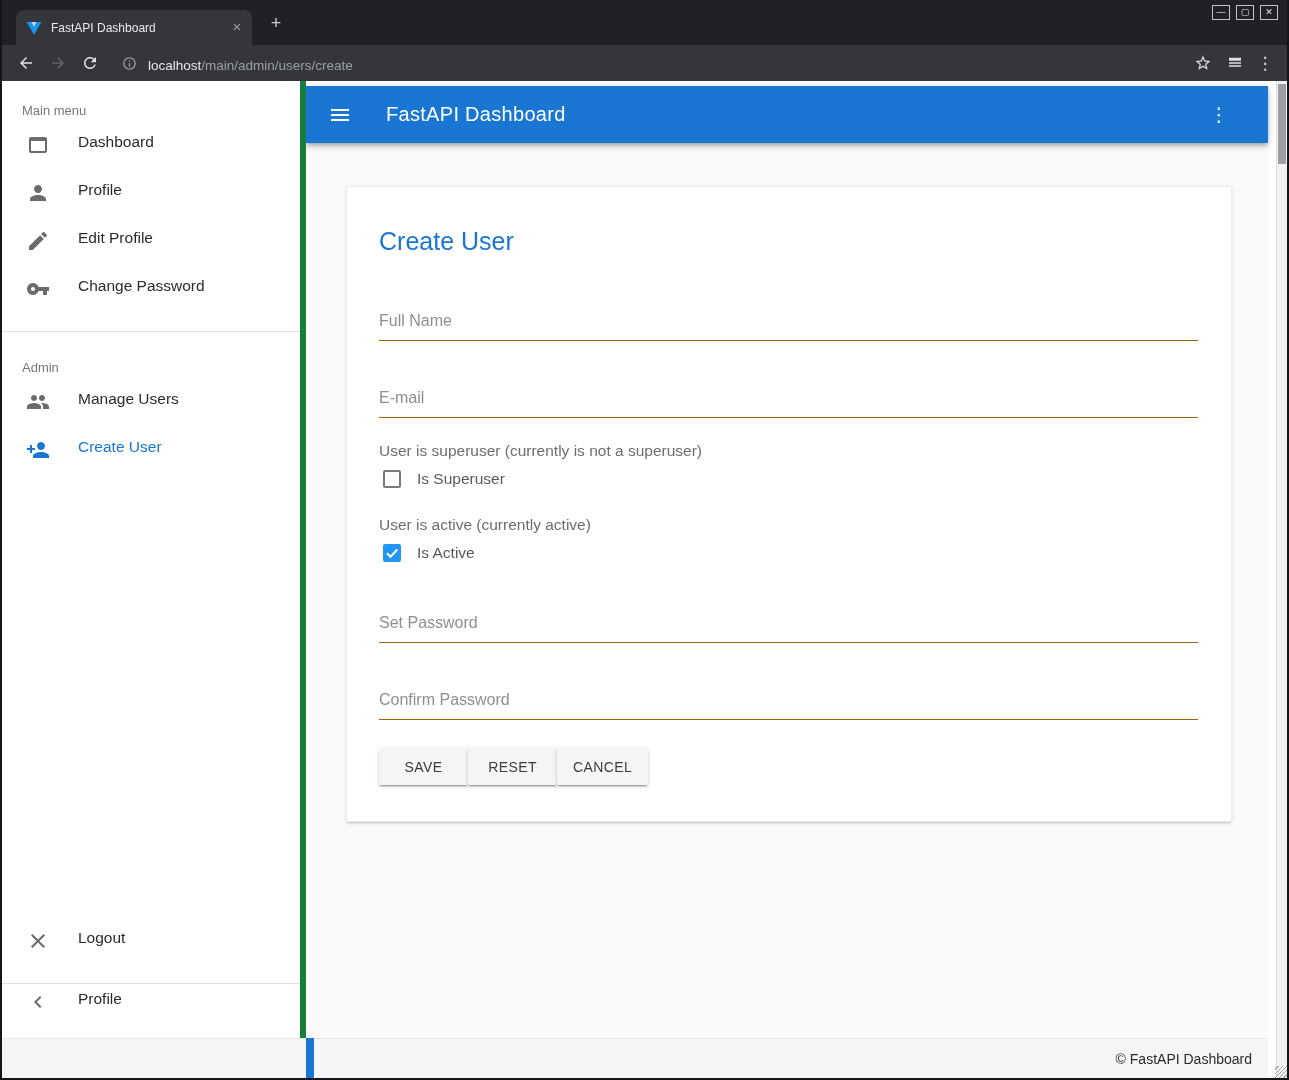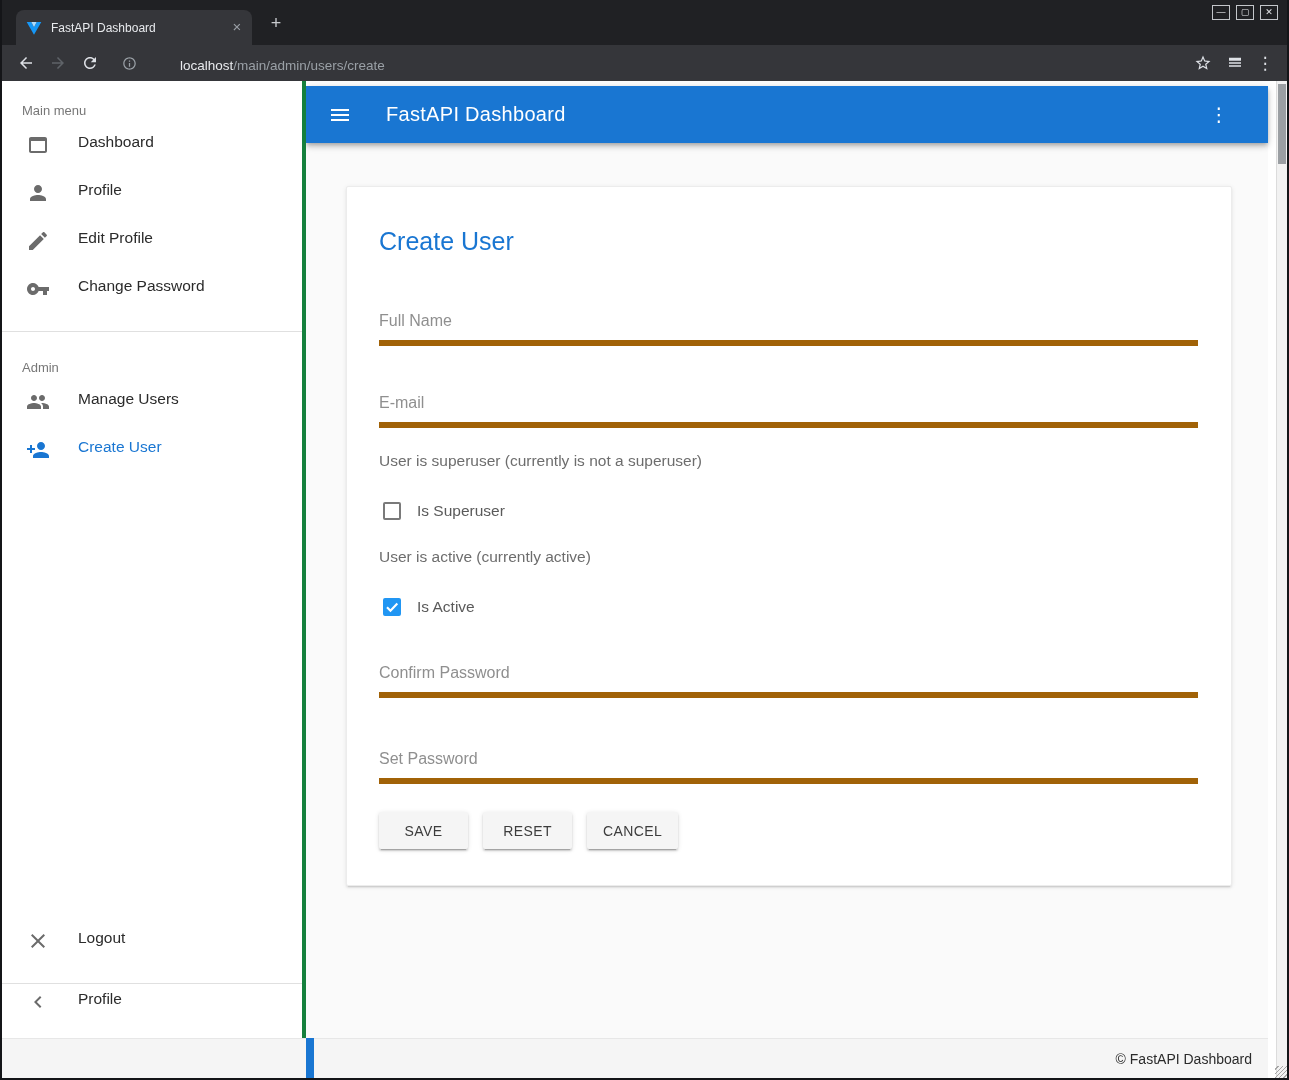--- a/index.html
+++ b/index.html
@@ -14,31 +14,31 @@
   .tab-title { color: #e8eaed; font-size: 12px; flex: 1; margin-left: 9px; white-space: nowrap; overflow: hidden; }
   .tab-close { color: #9aa0a6; font-size: 15px; width: 18px; height: 18px; line-height: 16px; text-align: center; border-radius: 50%; cursor: pointer; }
   .newtab-btn { color: #c8cace; font-size: 18px; margin: 0 0 9px 12px; width: 24px; height: 24px; line-height: 22px; text-align: center; border-radius: 50%; cursor: pointer; }
   .win-controls { position: absolute; top: 5px; right: 9px; display: flex; gap: 6px; }
   .win-btn { width: 18px; height: 15px; border: 1px solid #c3c6ca; color: #e3e5e8; font-size: 9px; line-height: 13px; text-align: center; cursor: pointer; }
 
   .toolbar { height: 36px; background: #35363a; flex: none; display: flex; align-items: center; padding: 0 10px; }
   .tb-icon { width: 27px; height: 27px; display: flex; align-items: center; justify-content: center; border-radius: 50%; cursor: pointer; flex: none; margin-right: 5px; }
   .tb-icon svg { width: 18px; height: 18px; fill: #dee1e6; }
   .tb-icon.disabled svg { fill: #5f6368; }
-  .urlbox { flex: 1; display: flex; align-items: center; margin: 4px 6px 0 14px; height: 28px; min-width: 0; gap: 32px; }
+  .urlbox { flex: 1; display: flex; align-items: center; margin: 4px 6px 0 14px; height: 28px; min-width: 0; }
   .info-icon svg { width: 15px; height: 15px; fill: #9aa0a6; }
   .url-text { font-size: 13.5px; margin-left: 11px; color: #9aa0a6; white-space: nowrap; overflow: hidden; }
   .url-host { color: #e8eaed; }
   .tb-right { display: flex; align-items: center; }
   .menu-dots { color: #dee1e6; font-size: 17px; width: 24px; text-align: center; cursor: pointer; }
 
   
   .app { flex: 1; position: relative; background: #fff; overflow: hidden; }
 
-  .sidebar { position: absolute; left: 0; top: 0; bottom: 40px; width: 304px; background: #fff; border-right: 4px solid #15803d; display: flex; flex-direction: column; z-index: 3; }
+  .sidebar { position: absolute; left: 0; top: 0; bottom: 40px; width: 304px; background: #fff; border-right: 6px solid #15803d; display: flex; flex-direction: column; z-index: 3; }
   .subheader { height: 46px; margin-top: 6px; display: flex; align-items: center; padding: 0 20px; color: #777; font-size: 13px; }
   .nav-item { height: 48px; display: flex; align-items: flex-start; padding: 0 16px; cursor: pointer; }
   .nav-icon { width: 24px; height: 24px; margin: 0 28px 0 8px; flex: none; }
   .nav-icon svg { width: 24px; height: 24px; fill: #6b6b6b; }
   .nav-label { font-size: 15.5px; color: #2b2b2b; }
   .nav-item.active .nav-label { color: #1976d2; }
   .nav-item.active .nav-icon svg { fill: #1976d2; }
   .divider { border: none; border-top: 1px solid #e0e0e0; margin: 6px 0; }
   .sidebar-spacer { flex: 1; }
 
@@ -50,33 +50,33 @@
   .appbar-menu { margin-left: auto; margin-right: 18px; color: #fff; font-size: 19px; width: 30px; height: 30px; line-height: 30px; text-align: center; cursor: pointer; }
 
   .content { position: absolute; left: 304px; right: 19px; top: 62px; bottom: 40px; background: #fafafa; overflow: hidden; }
   .card { margin: 43px 0 0 40px; width: 886px; background: #fff; border: 1px solid #ececec; border-radius: 2px; padding: 40px 33px 36px 32px;
           box-shadow: 0 3px 1px -2px rgba(0,0,0,.08), 0 2px 2px 0 rgba(0,0,0,.06), 0 1px 5px 0 rgba(0,0,0,.08); }
   .page-title { color: #1976d2; font-size: 25px; font-weight: 400; }
 
   .text-field { margin-top: 44px; }
   .text-field.first-field { margin-top: 52px; }
   .text-field.gap-large { margin-top: 48px; }
-  .text-field input { width: 100%; border: none; border-bottom: 6px solid #a16207; background: transparent; font-size: 16px; font-family: inherit; color: #333; padding: 4px 0 10px; outline: none; border-radius: 0; }
+  .text-field input { width: 100%; border: none; border-bottom: 1px solid #a16207; background: transparent; font-size: 16px; font-family: inherit; color: #333; padding: 4px 0 10px; outline: none; border-radius: 0; }
   .text-field input::placeholder { color: #8f8f8f; opacity: 1; }
 
   .hint { margin-top: 24px; font-size: 15.5px; color: #6d6d6d; }
   .hint.gap-large { margin-top: 28px; }
-  .checkbox-row { margin-top: 32px; display: flex; align-items: flex-start; cursor: pointer; }
+  .checkbox-row { margin-top: 10px; display: flex; align-items: flex-start; cursor: pointer; }
   .cb { width: 18px; height: 18px; border: 2px solid #7a7a7a; border-radius: 2px; margin-left: 4px; position: relative; background: #fff; flex: none; }
   .cb svg { display: none; }
   .cb.checked { border-color: #2196f3; background: #2196f3; }
   .cb.checked svg { display: block; position: absolute; left: -1px; top: -1px; width: 16px; height: 16px; }
   .cb-label { font-size: 15.5px; color: #5a5a5a; margin-left: 16px; }
 
-  .btn-row { margin-top: 28px; display: flex; gap: 15px; }
+  .btn-row { margin-top: 28px; display: flex; }
   .btn { min-width: 89px; height: 37px; background: #f5f5f5; border: none; border-radius: 2px; font-family: inherit; font-size: 14px; font-weight: 500; color: #3c3c3c; letter-spacing: .4px; cursor: pointer; padding: 0 16px;
          box-shadow: 0 3px 1px -2px rgba(0,0,0,.2), 0 2px 2px 0 rgba(0,0,0,.14), 0 1px 5px 0 rgba(0,0,0,.12); }
 
   .footer { position: absolute; left: 0; right: 19px; bottom: 0; height: 40px; background: #f5f5f5; border-top: 1px solid #e7e7e7; display: flex; align-items: center; justify-content: flex-end; padding-right: 16px; font-size: 14px; color: #2b2b2b; z-index: 4; }
   .footer-accent { position: absolute; left: 304px; bottom: 0; width: 8px; height: 40px; background: #1976d2; z-index: 5; }
 
   .scrollbar { position: absolute; right: 0; top: 0; bottom: 0; width: 11px; background: #f2f2f2; border-left: 1px solid #dcdcdc; z-index: 6; }
   .scroll-thumb { margin: 3px 1px 0; height: 80px; background: #9b9fa3; cursor: pointer; }
   .resize-grip { position: absolute; right: 0; bottom: 0; width: 12px; height: 12px; background: repeating-linear-gradient(135deg, transparent 0 2px, #a5a5a5 2px 3px); z-index: 7; }
 </style>
@@ -264,26 +264,26 @@
 
         <div class="checkbox-row">
           <span class="cb checked">
             <svg viewBox="0 0 24 24">
                 <path fill="none" stroke="#fff" stroke-width="3.2" d="M4.5 12.5l5.2 5.2L20 6.8"></path>
               </svg>
           </span>
           <span class="cb-label">Is Active</span>
         </div>
 
+        <div class="text-field gap-large">
+          <input type="text" placeholder="Set Password" style="">
+        </div>
+
         <div class="text-field">
           <input type="text" placeholder="Confirm Password" style="">
-        </div>
-
-        <div class="text-field gap-large">
-          <input type="text" placeholder="Set Password" style="">
         </div>
 
         <div class="btn-row">
           <button class="btn">SAVE</button>
           <button class="btn">RESET</button>
           <button class="btn">CANCEL</button>
         </div>
       </section>
     </main>
 

